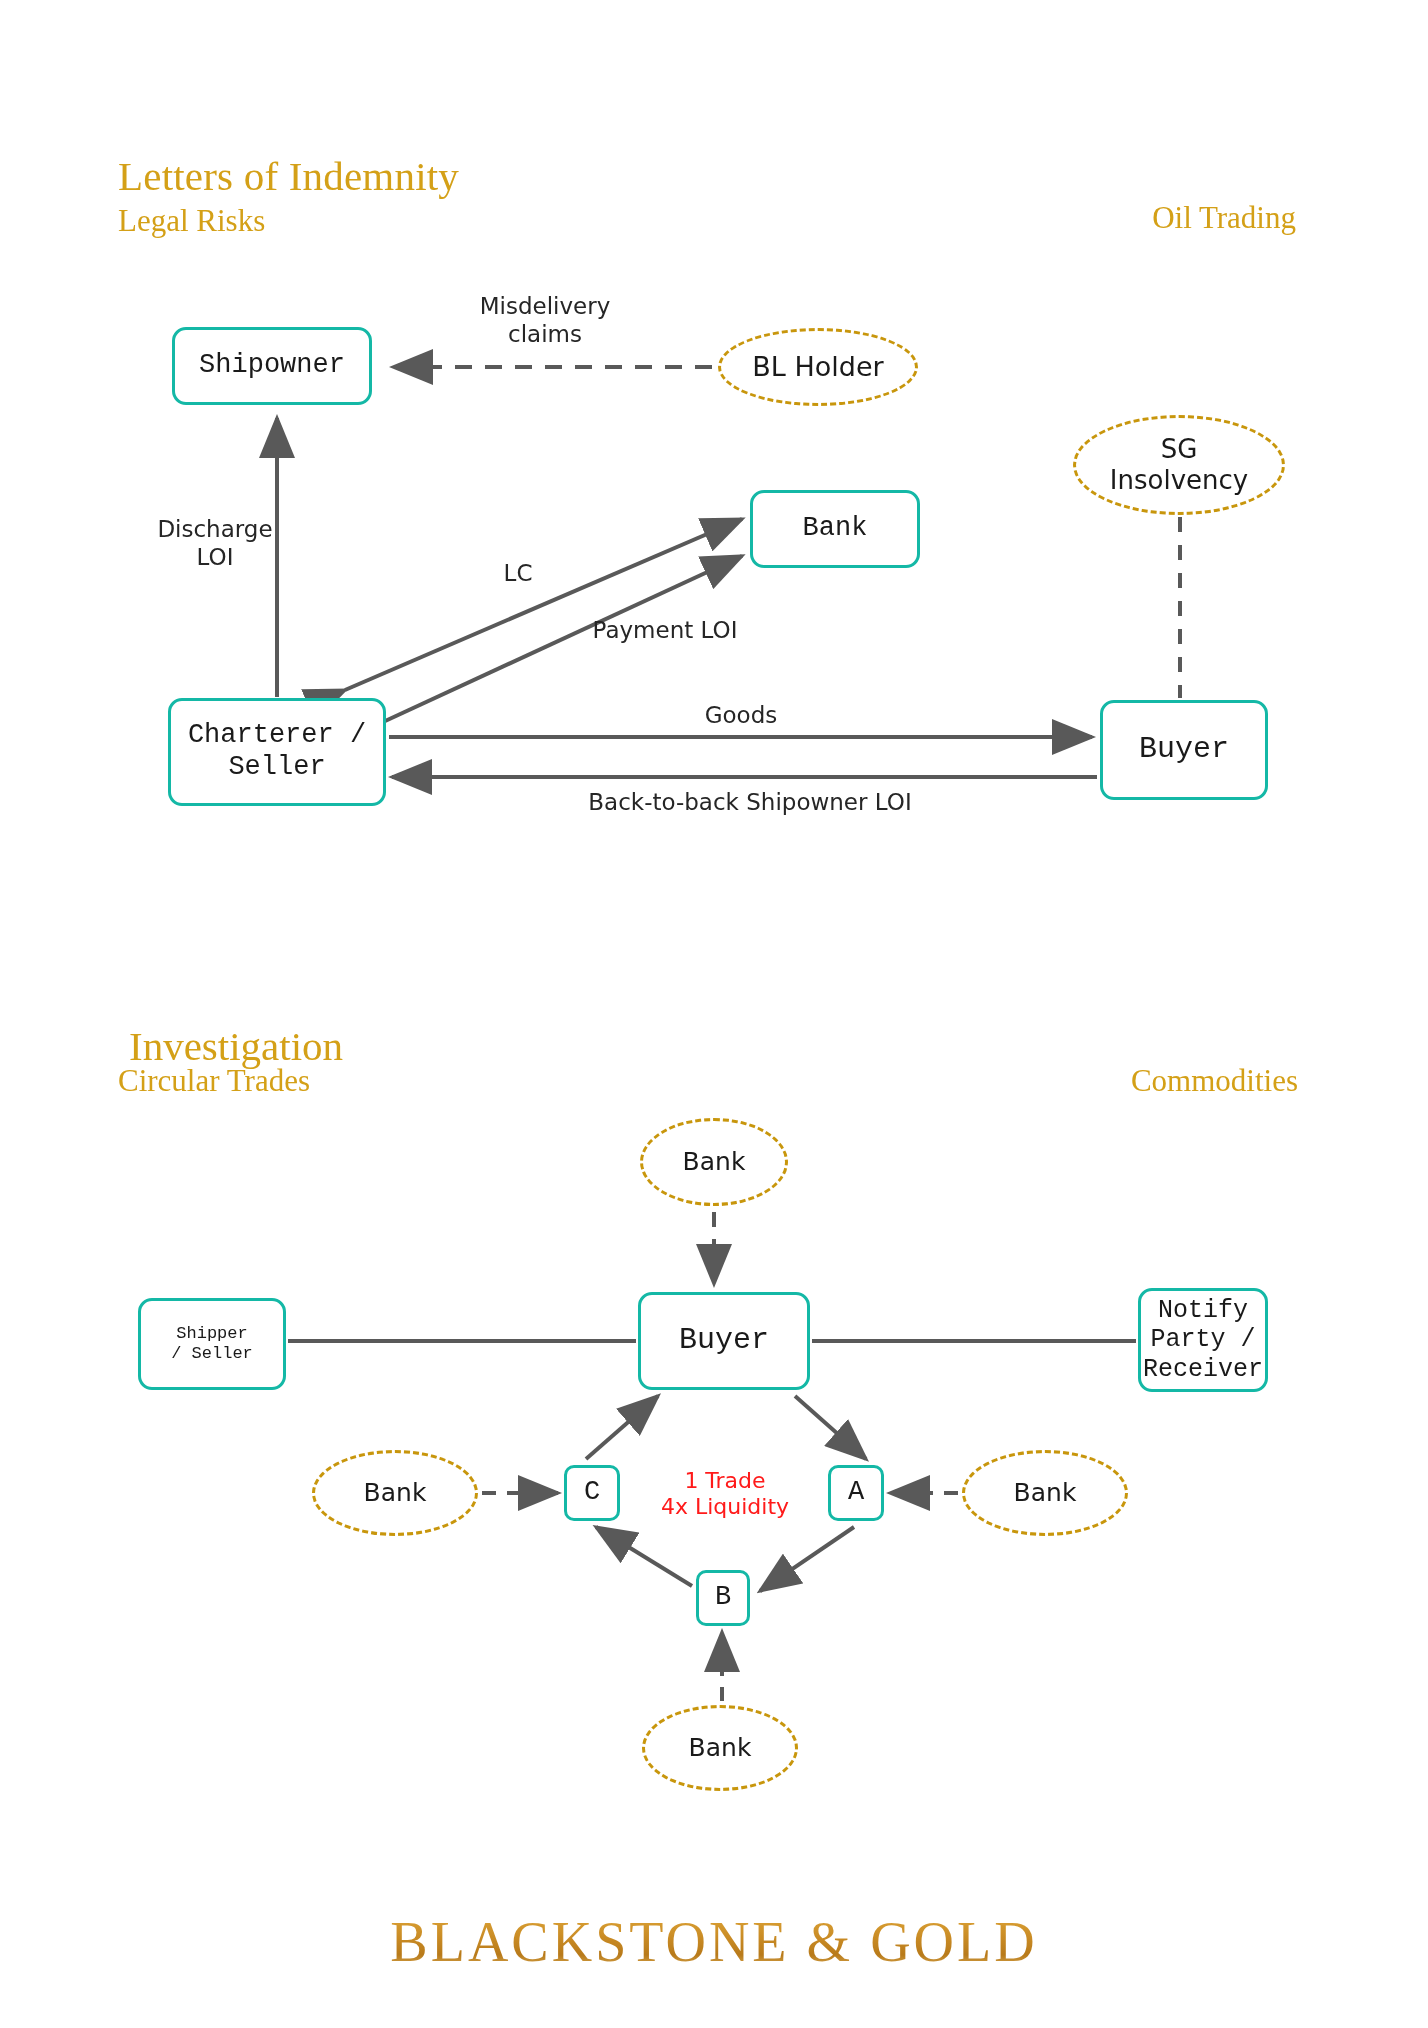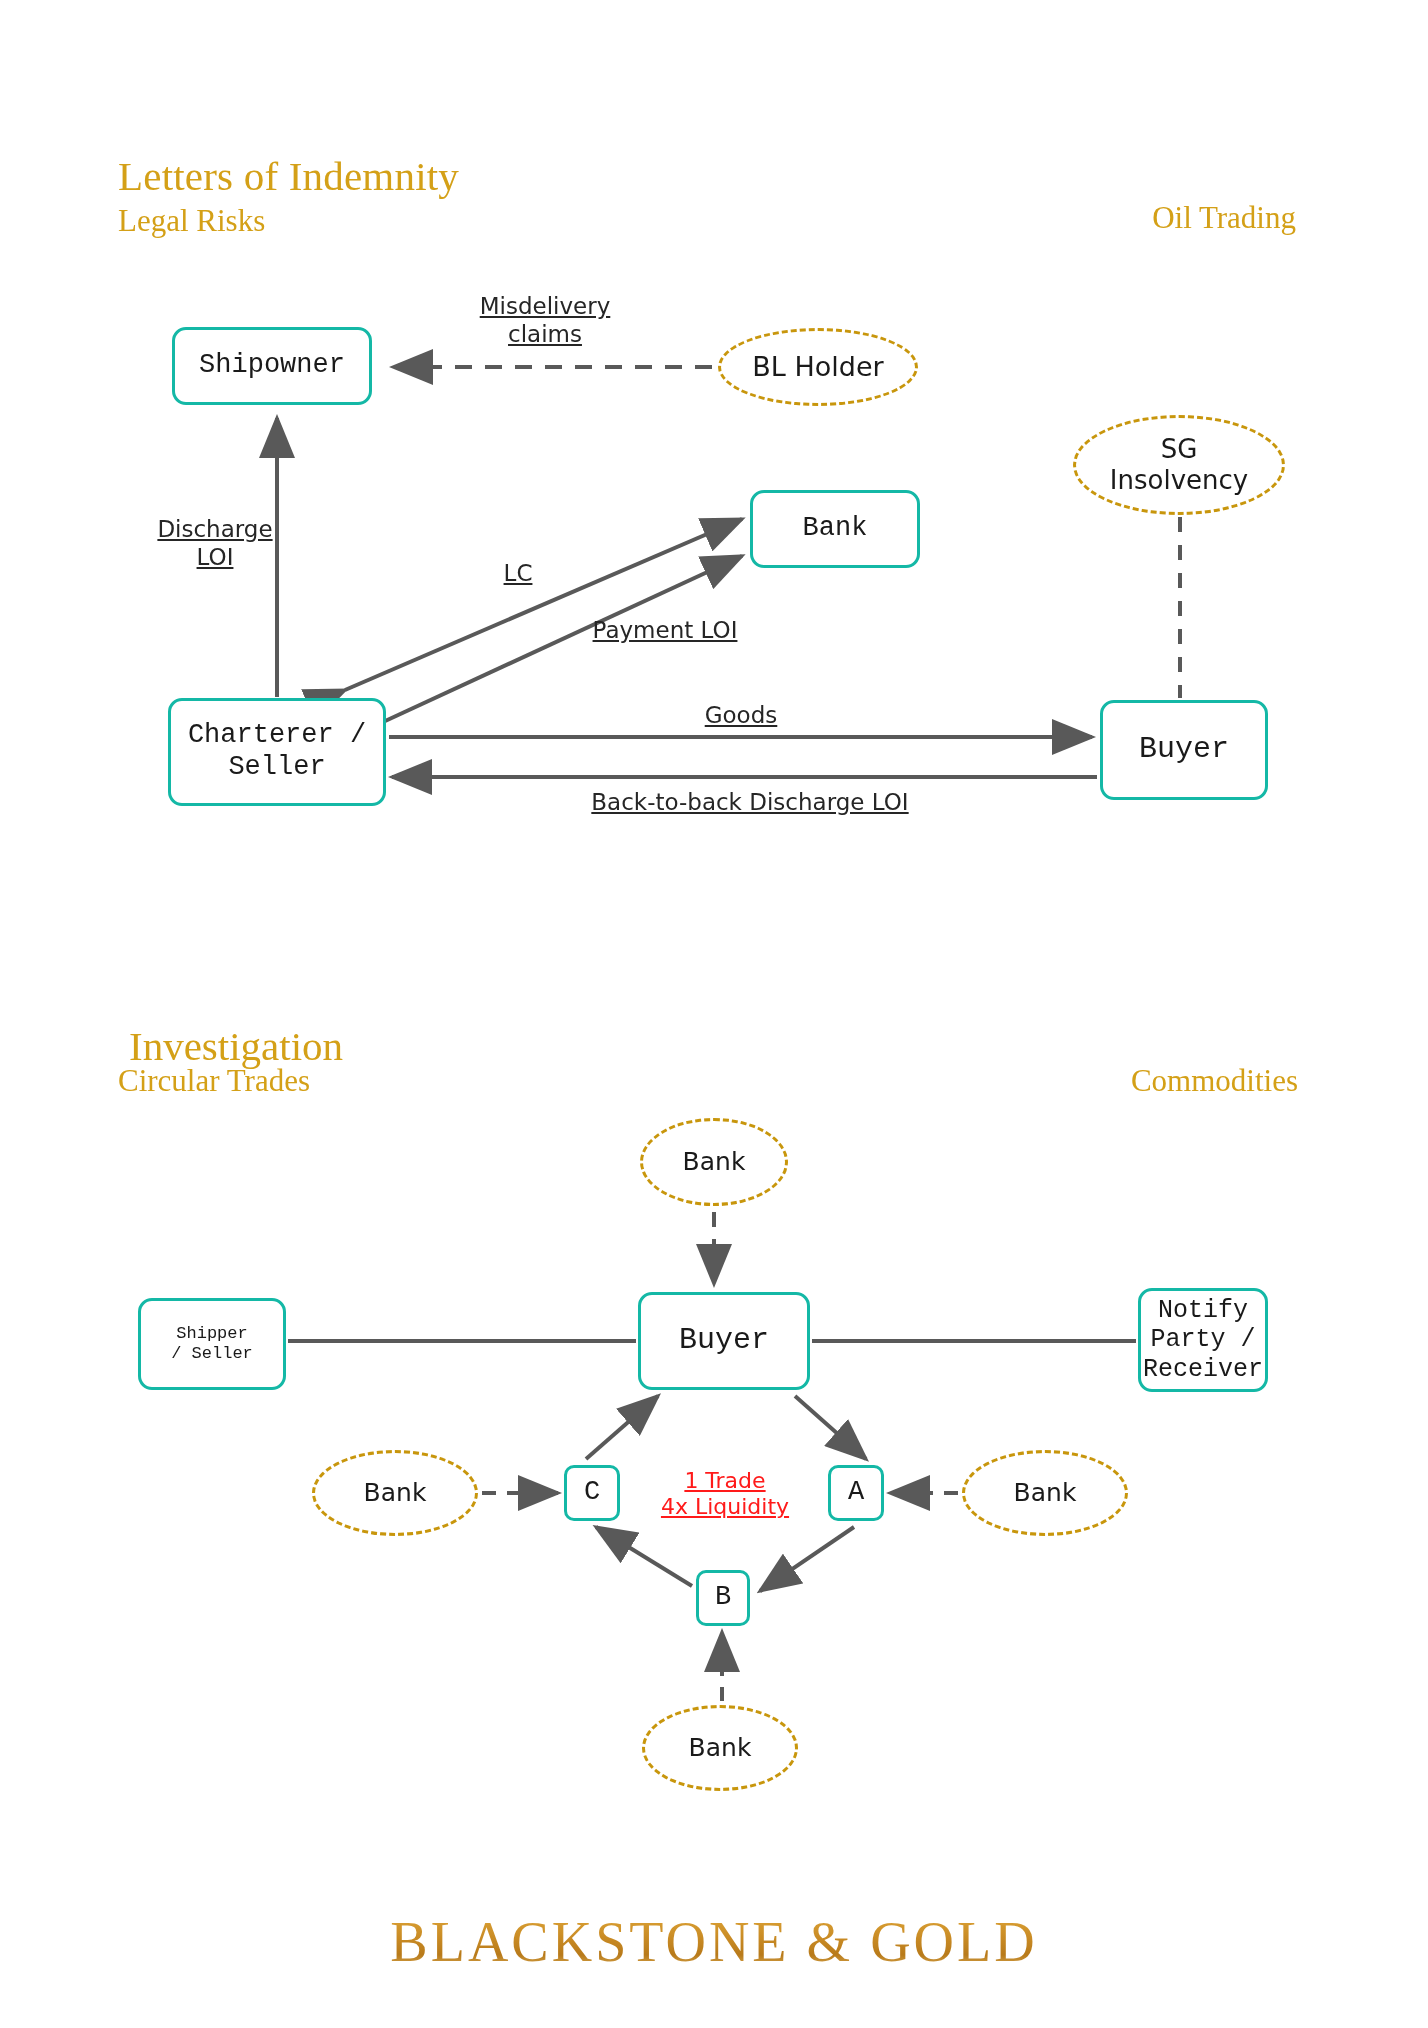--- a/index.html
+++ b/index.html
@@ -40,21 +40,21 @@
   }
   .node.small{border-radius:10px;border-width:3px;}
   .ellipse{
     position:absolute;box-sizing:border-box;
     border:3px dashed #c8960c;border-radius:50%;background:transparent;
     display:flex;align-items:center;justify-content:center;text-align:center;
     color:#1a1a1a;font-family:"DejaVu Sans",sans-serif;line-height:1.18;
   }
   .elabel{
     position:absolute;color:#262626;font-family:"DejaVu Sans",sans-serif;
-    text-align:center;line-height:1.2;white-space:pre-line;text-decoration:underline;
+    text-align:center;line-height:1.2;white-space:pre-line;
   }
   .elabel.red{color:#ff1a1a;}
 
   
   #n-shipowner{left:172px;top:327px;width:200px;height:78px;font-size:27px;}
   #e-blholder{left:718px;top:328px;width:200px;height:78px;font-size:27px;}
   #n-bank1{left:750px;top:490px;width:170px;height:78px;font-size:27px;}
   #e-sginsolvency{left:1073px;top:415px;width:212px;height:100px;font-size:26px;}
   #n-charterer{left:168px;top:698px;width:218px;height:108px;font-size:27px;}
   #n-buyer1{left:1100px;top:700px;width:168px;height:100px;font-size:30px;}
@@ -127,21 +127,21 @@
 
   <div class="node" id="n-buyer1">Buyer</div>
 
   <div class="elabel" id="lb-misdelivery">Misdelivery
 claims</div>
   <div class="elabel" id="lb-discharge">Discharge
 LOI</div>
   <div class="elabel" id="lb-lc">LC</div>
   <div class="elabel" id="lb-paymentloi">Payment LOI</div>
   <div class="elabel" id="lb-goods">Goods</div>
-  <div class="elabel" id="lb-btb">Back-to-back Discharge LOI</div>
+  <div class="elabel" id="lb-btb">Back-to-back Shipowner LOI</div>
 
   <div class="hdr" id="hdr2-title">Investigation</div>
   <div class="hdr" id="hdr2-sub">Circular Trades</div>
   <div class="hdr" id="hdr2-right">Commodities</div>
 
   <svg class="layer">
 
     <line x1="714" y1="1212" x2="714" y2="1284" stroke="#595959" stroke-width="4" stroke-dasharray="15,12" marker-end="url(#ah)"></line>
 
     <line x1="288" y1="1341" x2="636" y2="1341" stroke="#595959" stroke-width="4"></line>

